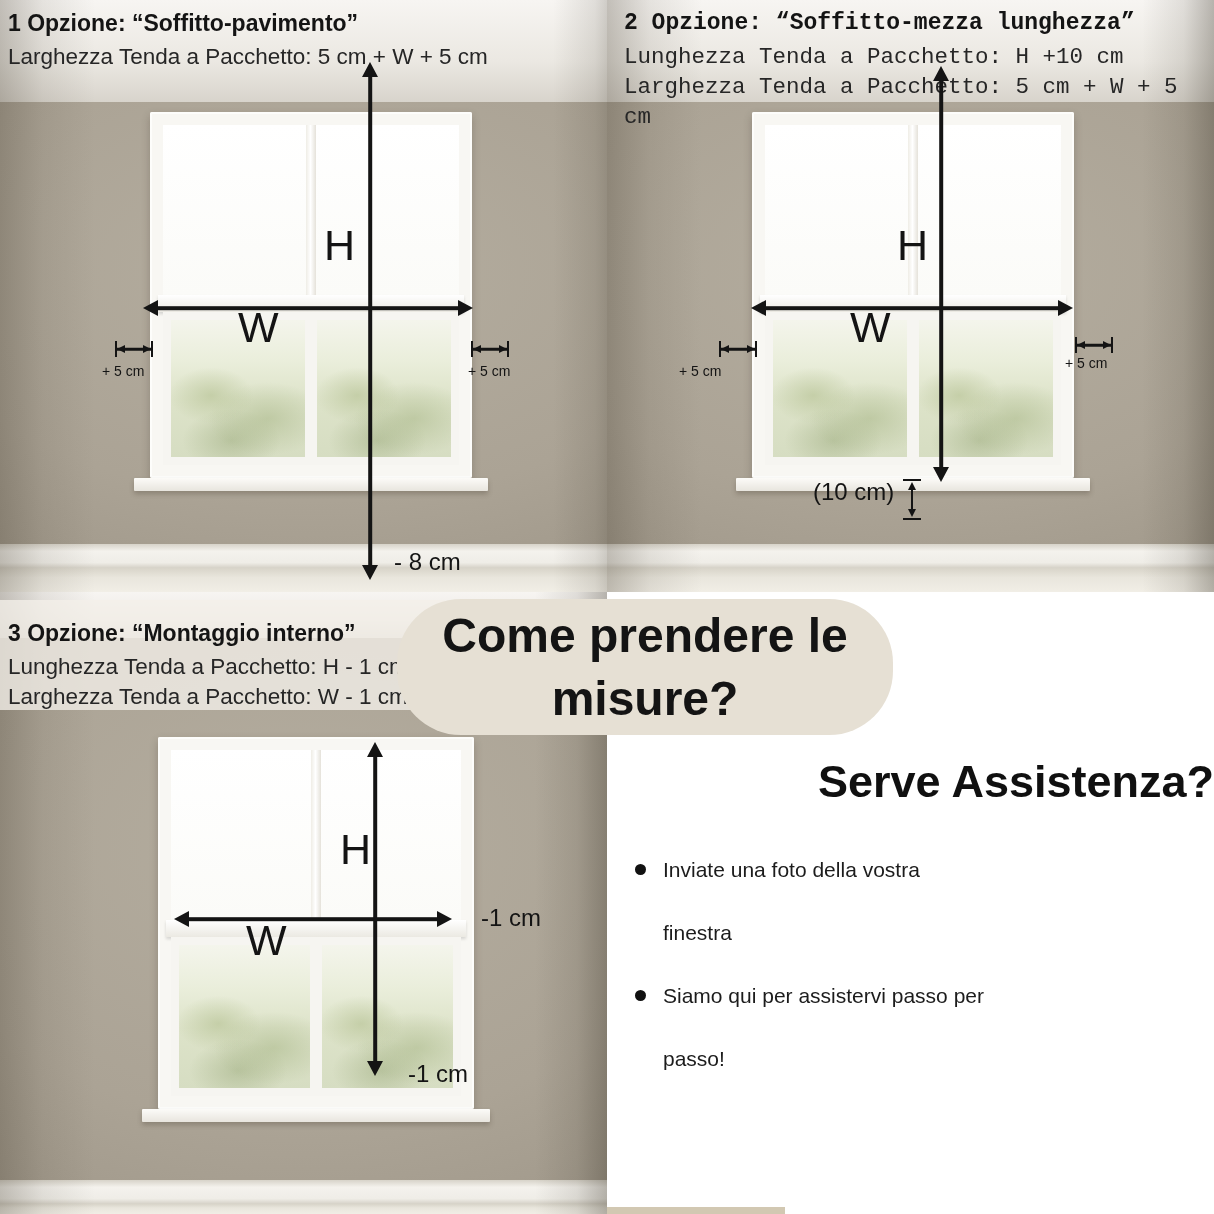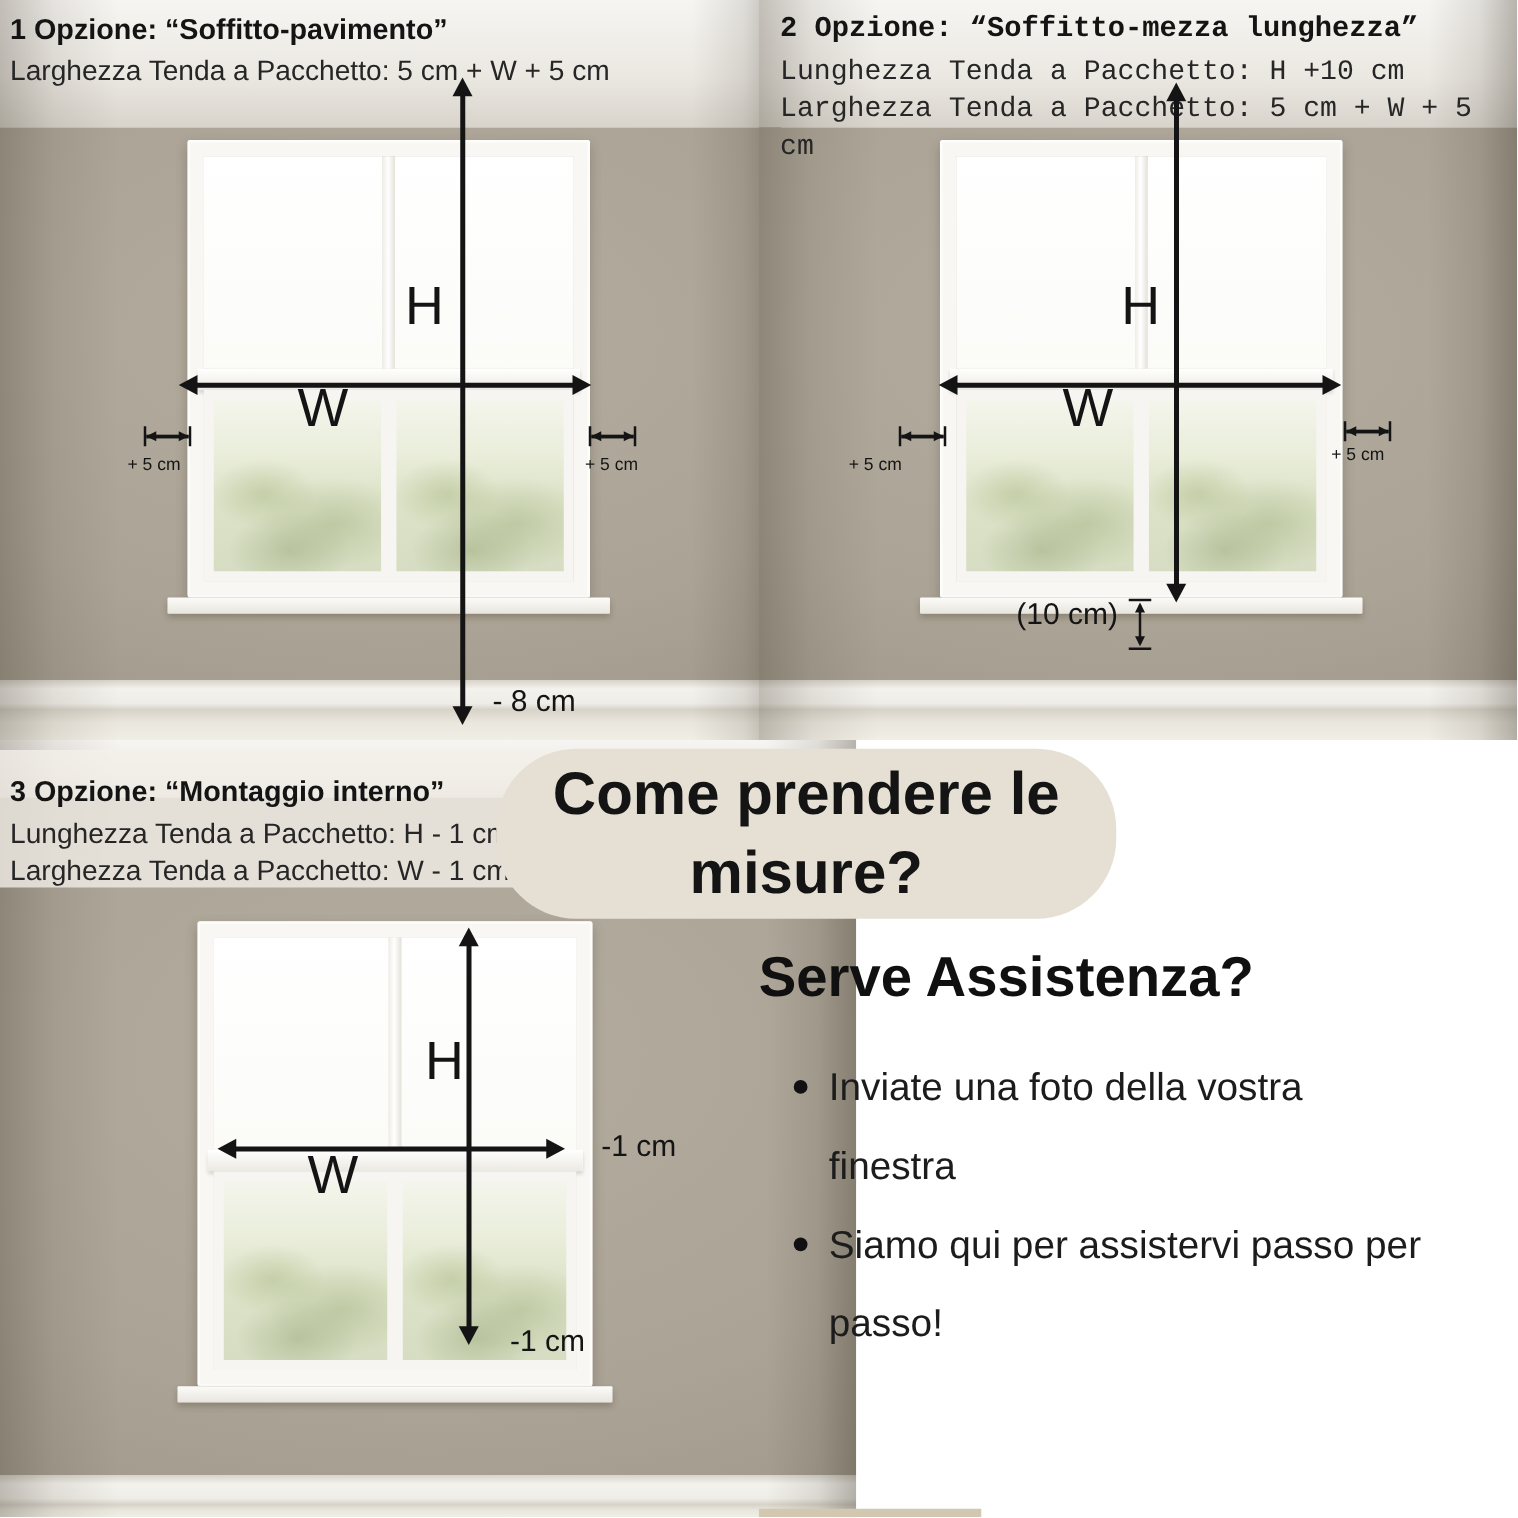--- a/index.html
+++ b/index.html
@@ -3,21 +3,21 @@
 <meta charset="utf-8">
 <style>
   html,body{margin:0;padding:0;background:#ffffff;}
   .canvas{position:relative;width:1214px;height:1214px;overflow:hidden;
           font-family:"Liberation Sans",sans-serif;background:#ffffff;}
 
   
   .quad{position:absolute;overflow:hidden;}
   .q1{left:0;top:0;width:607px;height:592px;padding-left:18px;}
   .q2{left:607px;top:0;width:607px;height:592px;}
-  .q3{left:0;top:592px;width:685px;height:622px;}
+  .q3{left:0;top:592px;width:607px;height:622px;}
   .q4{left:607px;top:592px;width:607px;height:622px;background:#ffffff;}
 
   
   .room{position:absolute;inset:0;z-index:1;}
   .ceiling{position:absolute;left:0;right:0;top:0;
            background:linear-gradient(180deg,#f7f5f2 0%,#ebe8e2 60%,#d8d4cc 100%);}
   .q1 .ceiling,.q2 .ceiling{height:102px;}
   .q3 .ceiling{height:46px;}
   .wall{position:absolute;left:0;right:0;
         background:radial-gradient(120% 95% at 50% 38%,#b4ad9f 0%,#aba395 55%,#9a9284 100%);}
@@ -141,25 +141,25 @@
            border-left:4.5px solid transparent;border-right:4.5px solid transparent;border-top:8px solid #141414;}
   .q2 .v-gauge{left:296px;top:479px;}
 
   
   .pill{position:absolute;left:397px;top:599px;width:496px;height:136px;background:#e6e0d4;
         border-radius:64px;z-index:8;display:flex;align-items:center;justify-content:center;}
   .pill-text{font-weight:bold;font-size:48px;line-height:63px;color:#141414;
         text-align:center;white-space:pre-line;}
 
   
-  .assist-head{position:absolute;left:0;right:0;top:164px;text-align:left;
+  .assist-head{position:absolute;left:0;right:0;top:164px;text-align:right;
         font-weight:bold;font-size:45px;color:#101010;z-index:3;}
   .bullets{position:absolute;left:26px;top:246px;width:566px;list-style:none;margin:0;padding:0;z-index:3;}
   .bullets li{position:relative;padding-left:30px;margin:0;}
-  .b-text{display:block;font-size:31px;line-height:63px;color:#1c1c1c;white-space:pre-line;}
+  .b-text{display:block;font-size:21px;line-height:63px;color:#1c1c1c;white-space:pre-line;}
   .dot{position:absolute;left:2px;top:26px;width:11px;height:11px;border-radius:50%;background:#111;}
   .beige-strip{position:absolute;left:0;bottom:0;width:178px;height:7px;background:#d2c8b2;z-index:4;}
 </style>
 </head>
 <body>
 
 <div class="canvas">
 
   <section class="quad q1">
     <div class="room">

